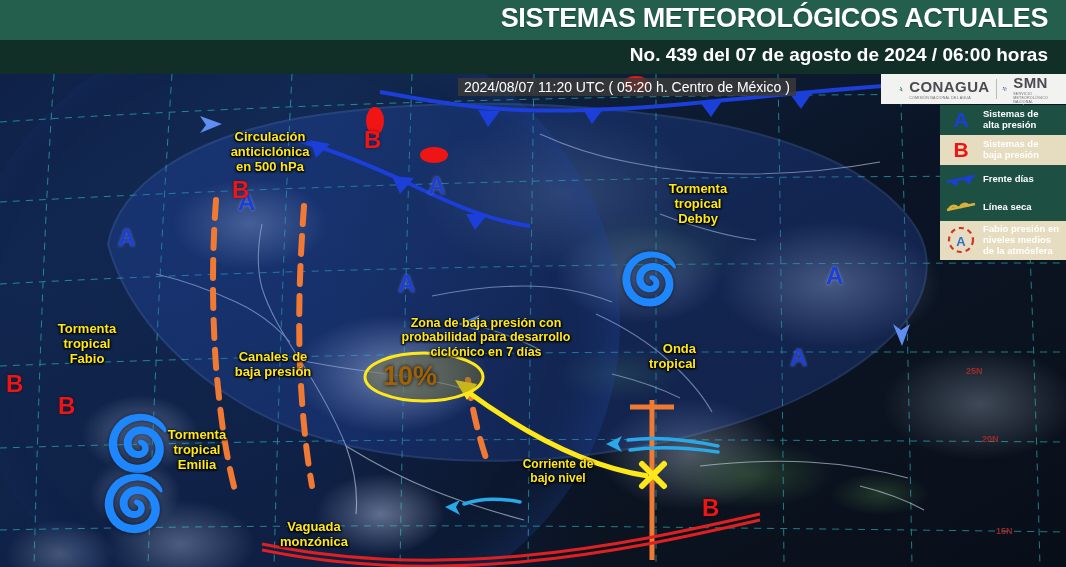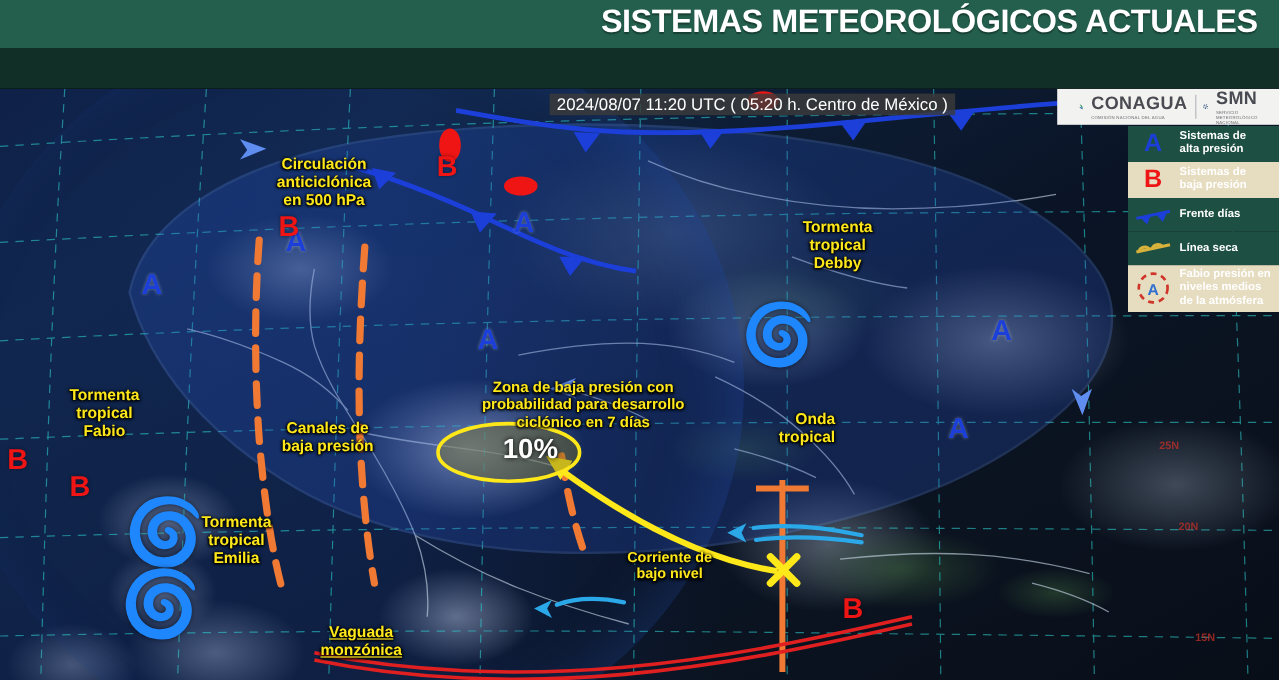--- a/index.html
+++ b/index.html
@@ -125,20 +125,21 @@
   .lg-row.tan  .lg-txt { color:#ffffff; }
 </style>
 </head>
 <body>
 
 <div class="page">
 
   <div class="hdr-top"></div>
   <div class="hdr-title">SISTEMAS METEOROLÓGICOS ACTUALES</div>
   <div class="hdr-bot"></div>
+  <div class="hdr-sub">No. 439 del 07 de agosto de 2024 / 06:00 horas</div>
 
   <div class="map">
 
     <div class="sat"></div>
     <div class="land"></div>
     <div class="night"></div>
     <div class="limb"></div>
 
     <svg class="grid" width="1066" height="493" viewBox="0 0 1066 493">
 
@@ -243,22 +244,22 @@
       </g>
 
       <g stroke="#e02020" stroke-width="3" fill="none">
         <path d="M262,470 C340,486 430,490 520,482 610,474 690,456 760,440"></path>
         <path d="M262,476 C340,492 430,496 520,488 610,480 690,462 760,446"></path>
       </g>
 
       <ellipse cx="424" cy="303" rx="59" ry="24" fill="#7a7020" fill-opacity=".42" stroke="#ffe81a" stroke-width="3"></ellipse>
     </svg>
 
-    <div class="lbl" style="left:383px; top:287px; width:82px; text-align:right;
-                            color:#ffffff; font-weight:bold; font-size:23px;
+    <div class="lbl" style="left:383px; top:287px; width:82px; text-align:left;
+                            color:#a16207; font-weight:bold; font-size:27px;
                             text-shadow:0 0 4px #000;">10%</div>
 
     <div class="cyclone" style="left:104px; top:338px; font-size:54px;">🌀</div>
     <div class="cyclone" style="left:100px; top:398px; font-size:54px;">🌀</div>
     <div class="cyclone" style="left:618px; top:176px; font-size:50px;">🌀</div>
 
     <div class="mark-A" style="left:118px; top:150px;">A</div>
     <div class="mark-A" style="left:238px; top:114px;">A</div>
     <div class="mark-A" style="left:428px; top:98px;">A</div>
     <div class="mark-A" style="left:398px; top:196px;">A</div>
@@ -284,21 +285,21 @@
 Emilia</div>
     <div class="lbl yellow-lbl" style="left:218px; top:276px; width:110px;">Canales de
 baja presión</div>
     <div class="lbl yellow-lbl" style="left:384px; top:242px; width:204px; font-size:12.5px;">Zona de baja presión con
 probabilidad para desarrollo
 ciclónico en 7 días</div>
     <div class="lbl yellow-lbl" style="left:614px; top:268px; width:82px;text-align:right;">Onda
 tropical</div>
     <div class="lbl yellow-lbl" style="left:502px; top:384px; width:112px; font-size:12px;">Corriente de
 bajo nivel</div>
-    <div class="lbl yellow-lbl" style="left:248px; top:446px; width:106px;text-decoration:underline;">Vaguada
+    <div class="lbl yellow-lbl" style="left:261px; top:446px; width:106px;">Vaguada
 monzónica</div>
 
     <div class="stamp">2024/08/07 11:20 UTC ( 05:20 h. Centro de México )</div>
 
     <div class="logos">
       <svg width="16" height="20" viewBox="0 0 16 20">
         <path d="M3,2 C9,4 13,9 12,17 C10,12 6,9 3,2 Z" fill="#2f8f5e"></path>
         <path d="M2,11 C6,10 10,12 13,18 C8,17 4,16 2,11 Z" fill="#2f74b5"></path>
       </svg>
       <div>

